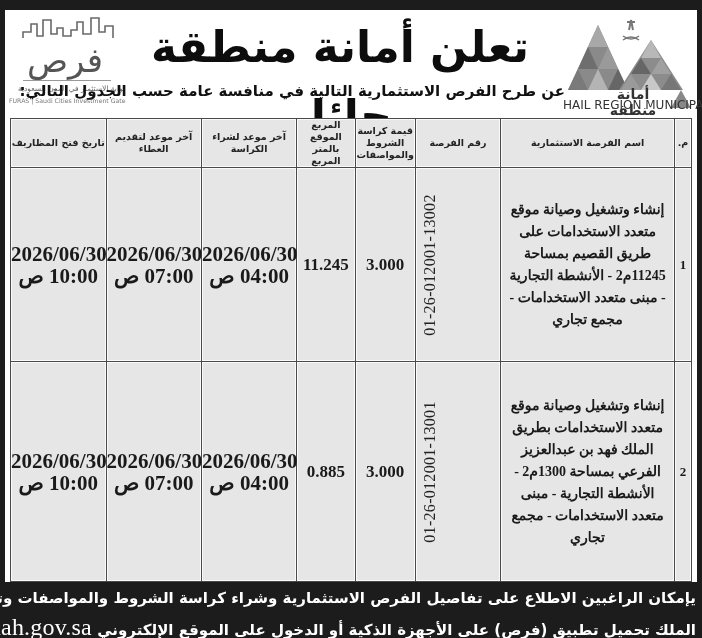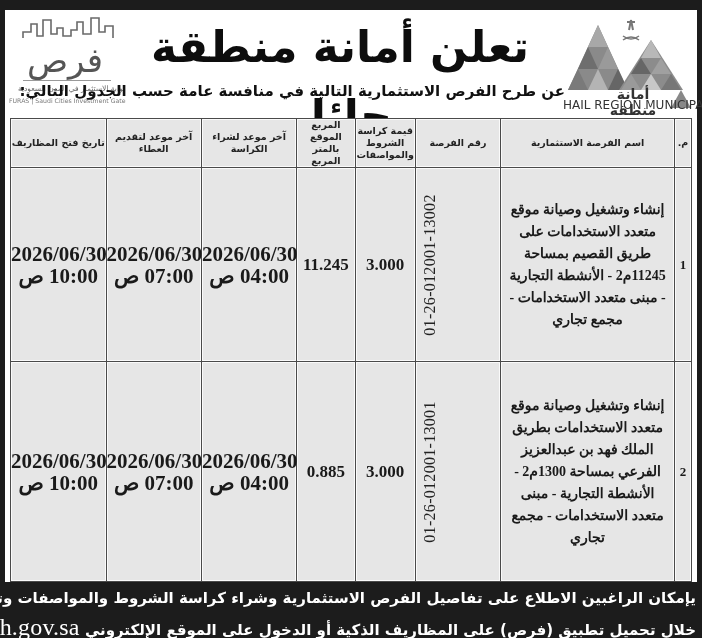--- a/index.html
+++ b/index.html
@@ -233,17 +233,17 @@
             </td>
           </tr>
         </tbody>
       </table>
     </div>
   </div>
 
   <div class="footer">
     <div class="footer-line1">يإمكان الراغبين الاطلاع على تفاصيل الفرص الاستثمارية وشراء كراسة الشروط والمواصفات وتقديم عطاءاتهم إلكترونياً من</div>
     <div class="footer-line2">
-      <span>خلال تحميل تطبيق (فرص) على المظاريف الذكية أو الدخول على الموقع الإلكتروني</span>
+      <span>الملك تحميل تطبيق (فرص) على الأجهزة الذكية أو الدخول على الموقع الإلكتروني</span>
       <span class="footer-url">https://Furas.momah.gov.sa</span>
     </div>
   </div>
 </div>
 
 </body></html>

